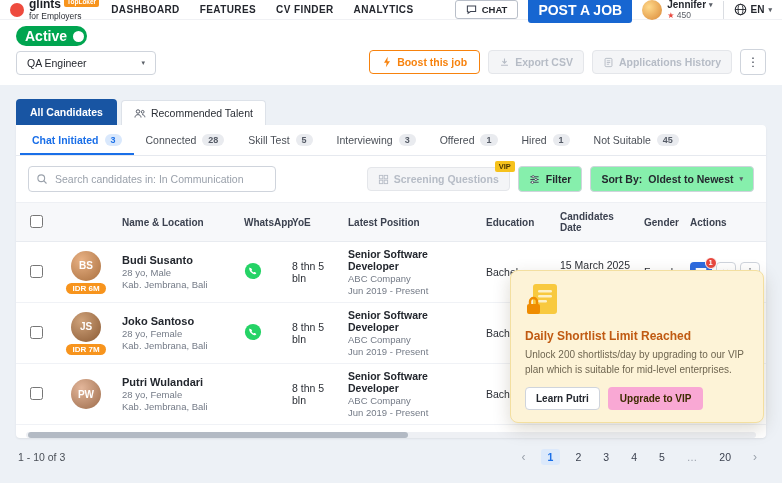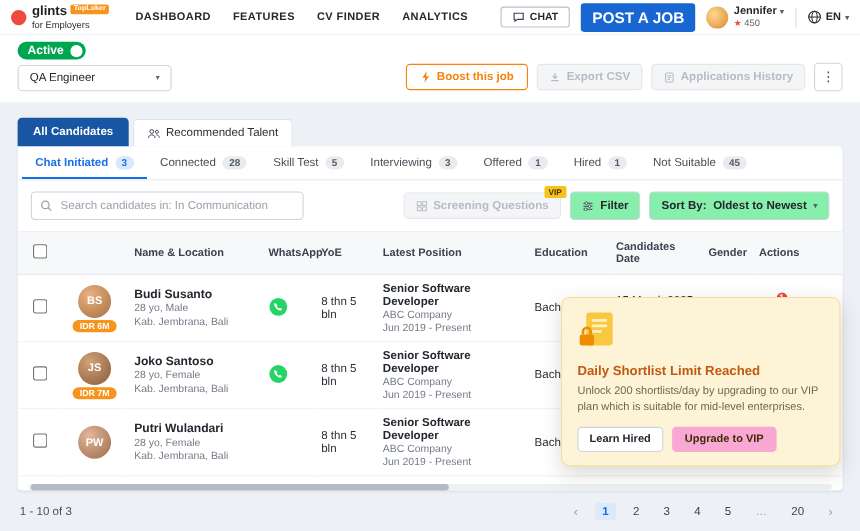--- a/index.html
+++ b/index.html
@@ -1,21 +1,21 @@
 <!DOCTYPE html>
 <html><head>
 <meta charset="utf-8">
 <style>
   * { margin:0; padding:0; box-sizing:border-box; }
   html,body { background:#fff; }
   body { font-family:"Liberation Sans", sans-serif; }
   .page { width:782px; height:483px; position:relative; overflow:hidden; background:#edf1f6; }
 
   
-  .navbar { height:32px; background:#fff; display:flex; align-items:center; padding:0 10px; gap:16px; border-bottom:1px solid #f0f1f4; }
+  .navbar { height:20px; background:#fff; display:flex; align-items:center; padding:0 10px; gap:4px; border-bottom:1px solid #f0f1f4; }
   .brand { display:flex; align-items:center; gap:5px; }
   .brand-dot { width:14px; height:14px; border-radius:50%; background:#ee4b3e; }
   .brand-row { font-size:12px; font-weight:bold; line-height:1; color:#1c1f24; display:flex; align-items:flex-start; gap:3px; }
   .brand-badge { background:#f7941d; color:#fff; font-size:6.5px; font-weight:bold; padding:1px 3px; border-radius:2px; }
   .brand-sub { font-size:8.5px; color:#2b2f36; margin-top:1px; }
   .nav-items { display:flex; gap:20px; margin-left:8px; }
   .nav-items a { font-size:10px; font-weight:700; letter-spacing:.4px; color:#24272e; text-decoration:none; cursor:pointer; }
   .nav-items a.active { font-weight:900; }
   .nav-right { margin-left:auto; display:flex; align-items:center; gap:10px; }
   .chat-btn { display:flex; align-items:center; gap:5px; background:#fff; border:1px solid #b9bfc9; border-radius:3px; padding:3px 10px; font-size:9.5px; font-weight:700; color:#24272e; cursor:pointer; font-family:inherit; }
@@ -25,21 +25,21 @@
   .user-name { font-size:10px; font-weight:700; color:#24272e; display:flex; gap:3px; align-items:center; }
   .user-points { font-size:8.5px; color:#5b6068; }
   .star { color:#e8483f; font-size:8px; }
   .chev { font-size:7px; color:#5b6068; }
   .v-divider { width:1px; height:18px; background:#dadde2; }
   .lang { display:flex; align-items:center; gap:4px; font-size:10px; font-weight:700; color:#24272e; cursor:pointer; }
 
   
   .job-bar { background:#fff; padding:6px 16px 10px; display:flex; justify-content:space-between; align-items:flex-end; }
   .job-left { display:flex; flex-direction:column; gap:5px; align-items:flex-start; }
-  .active-toggle { background:#00a550; color:#fff; font-size:11px; font-weight:700; border-radius:10px; padding:2px 3px 2px 9px; display:flex; align-items:center; gap:6px; cursor:pointer; }
+  .active-toggle { background:#00a550; color:#fff; font-size:14px; font-weight:700; border-radius:10px; padding:2px 3px 2px 9px; display:flex; align-items:center; gap:6px; cursor:pointer; }
   .knob { width:11px; height:11px; background:#fff; border-radius:50%; }
   .job-select { width:140px; border:1px solid #cfd4dc; border-radius:4px; background:#fff; padding:5px 10px; font-size:10.5px; color:#24272e; display:flex; justify-content:space-between; align-items:center; cursor:pointer; }
   .job-right { display:flex; gap:8px; align-items:center; }
   .boost-btn { display:flex; align-items:center; gap:5px; background:#fff; border:1px solid #f7820d; color:#f7820d; border-radius:4px; padding:5px 12px; font-size:10.5px; font-weight:700; cursor:pointer; font-family:inherit; }
   .disabled-btn { display:flex; align-items:center; gap:5px; background:#f4f5f7; border:1px solid #e4e6ea; color:#b6bcc6; border-radius:4px; padding:5px 10px; font-size:10.5px; font-weight:700; font-family:inherit; }
   .kebab-btn { width:26px; height:26px; border:1px solid #cfd4dc; border-radius:4px; background:#fff; font-size:12px; color:#3c4250; display:flex; align-items:center; justify-content:center; cursor:pointer; }
 
   
   .main { padding-top:14px; }
   .top-tabs { margin:0 16px; display:flex; gap:4px; align-items:flex-end; }
@@ -471,18 +471,18 @@
       <rect x="8" y="1" width="24" height="30" rx="3" fill="#f8c93f"></rect>
       <rect x="13" y="7" width="14" height="2.5" rx="1.2" fill="#fdf0c6"></rect>
       <rect x="13" y="12" width="14" height="2.5" rx="1.2" fill="#fdf0c6"></rect>
       <rect x="13" y="17" width="9" height="2.5" rx="1.2" fill="#fdf0c6"></rect>
       <path d="M5 21v-2.5a3.5 3.5 0 0 1 7 0V21" fill="none" stroke="#ef8c00" stroke-width="2.4"></path>
       <rect x="2" y="21" width="13" height="10" rx="2" fill="#ef8c00"></rect>
     </svg>
     <div class="popup-title">Daily Shortlist Limit Reached</div>
     <div class="popup-body">Unlock 200 shortlists/day by upgrading to our VIP plan which is suitable for mid-level enterprises.</div>
     <div class="popup-btns">
-      <button class="learn-btn">Learn Hired</button>
+      <button class="learn-btn">Learn Putri</button>
       <button class="upgrade-btn">Upgrade to VIP</button>
     </div>
   </aside>
 
 </div>
 
 </body></html>

